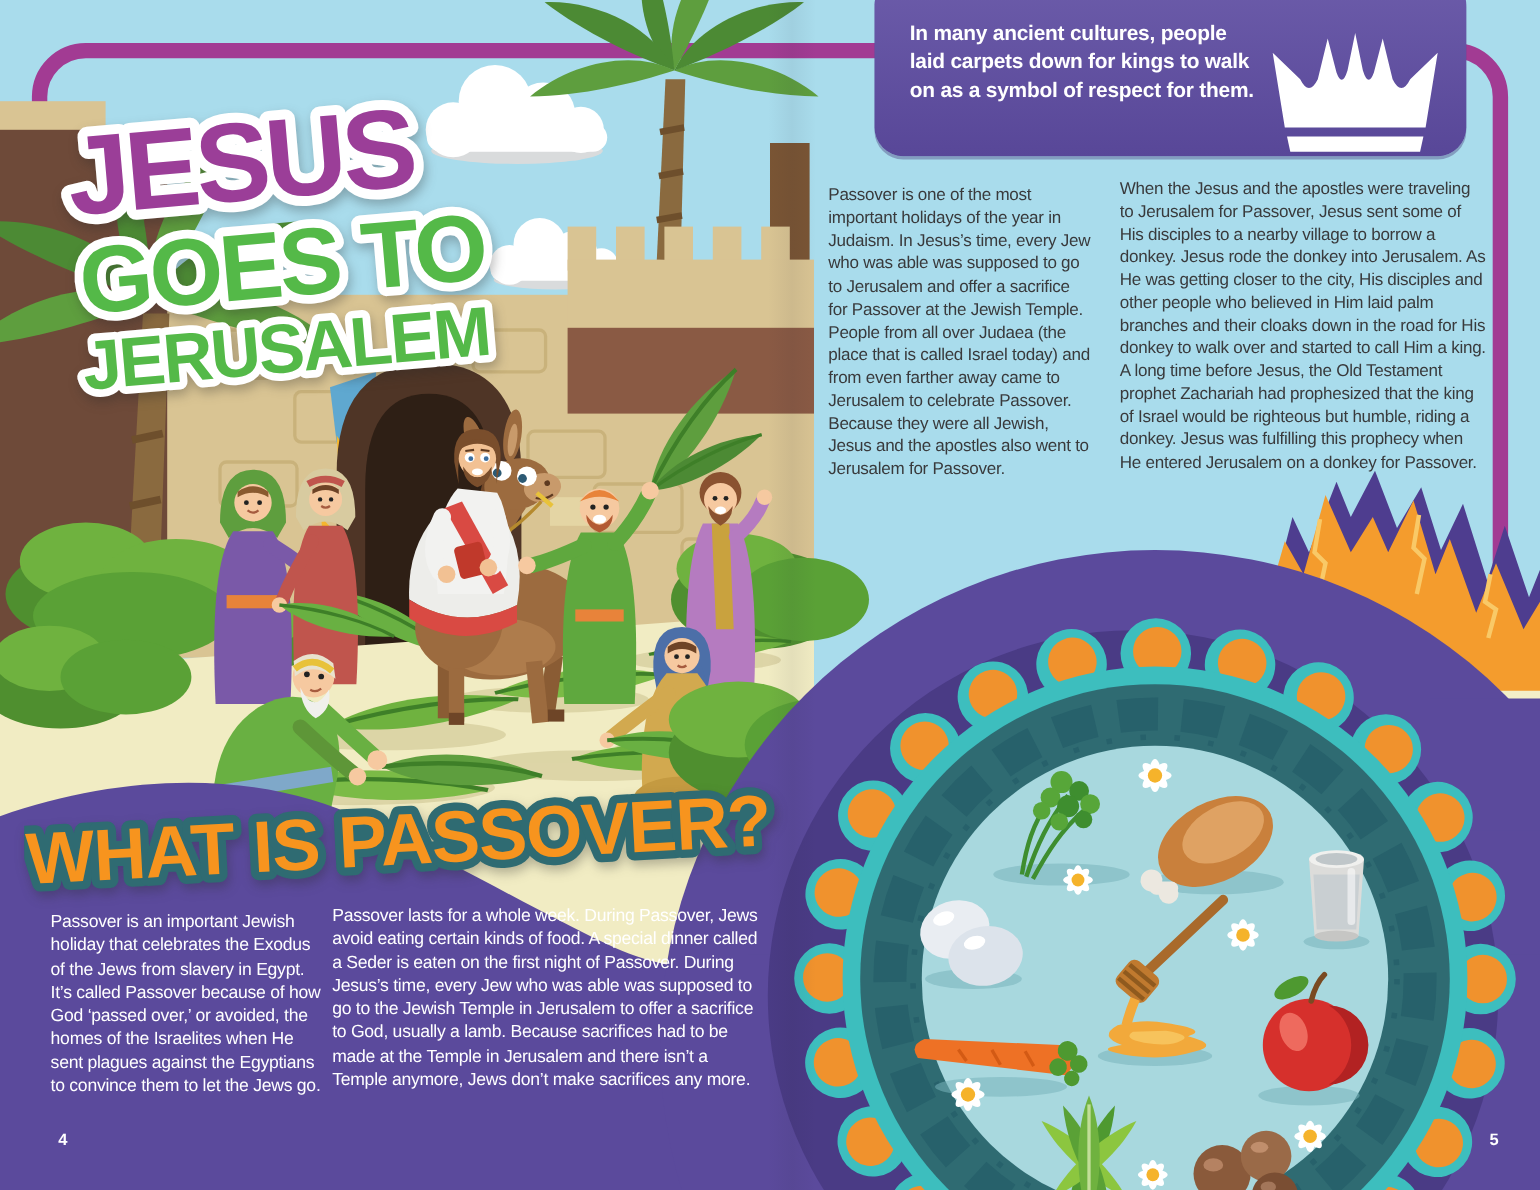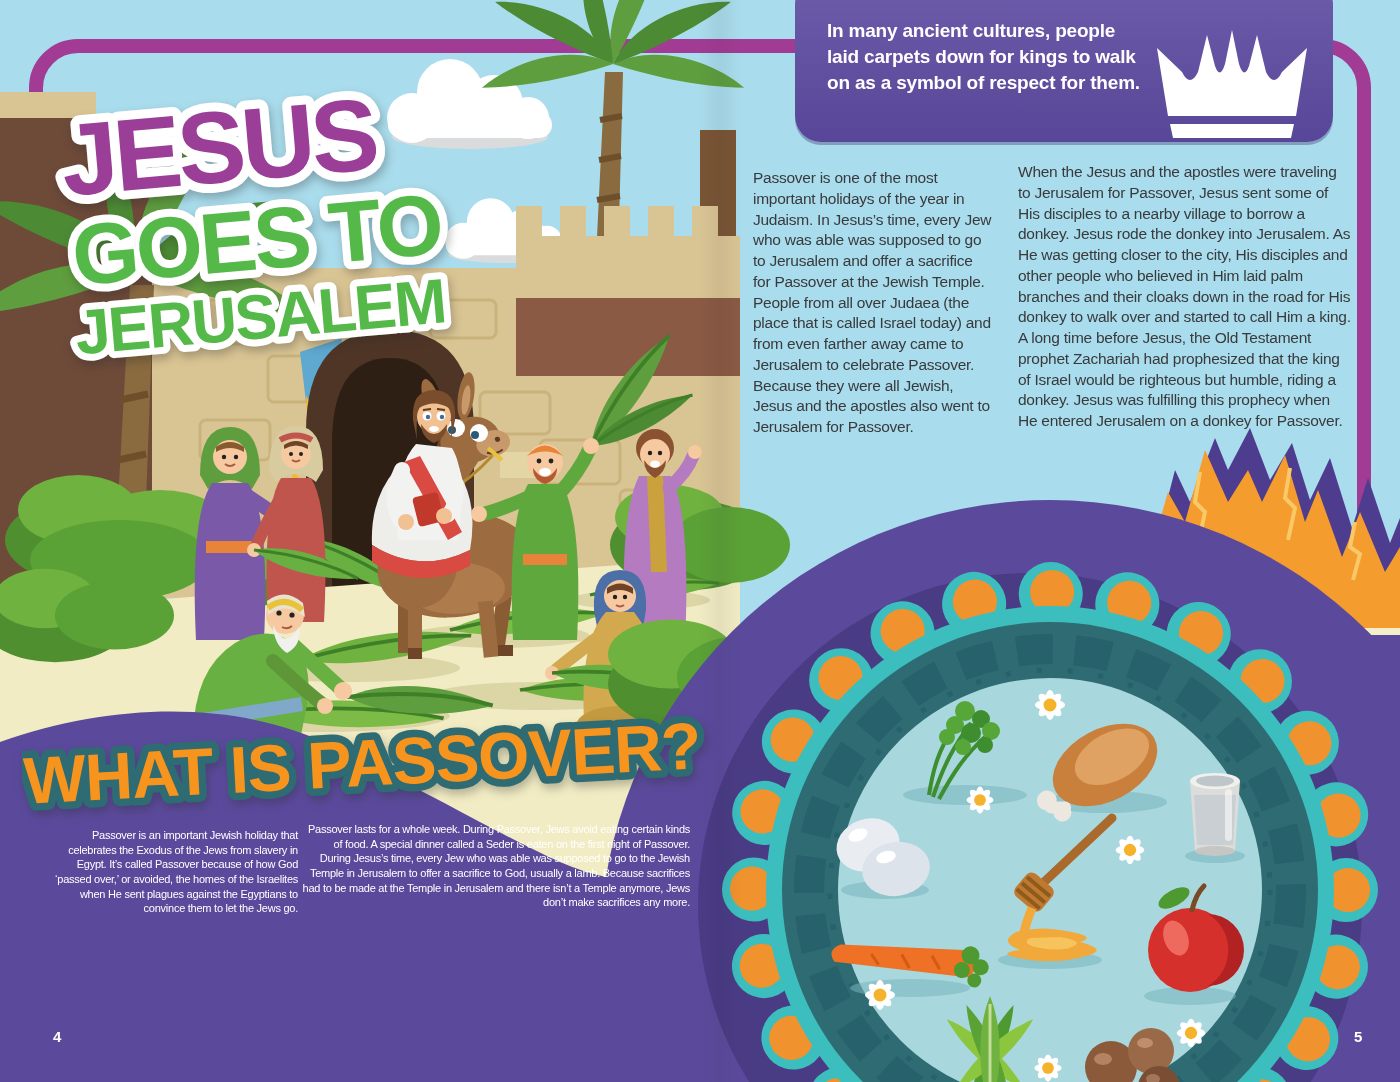--- a/index.html
+++ b/index.html
@@ -3,21 +3,21 @@
 <meta charset="utf-8">
 <style>
   html,body{margin:0;padding:0;background:#888;}
   .spread{
     position:relative;width:1400px;height:1082px;overflow:hidden;
     background:#A9DCEC;font-family:"Liberation Sans",sans-serif;
   }
   .spread svg.scene{position:absolute;left:0;top:0;}
   .txtcol{position:absolute;font-weight:normal;letter-spacing:-0.25px;}
   .dark{color:#393A3C;font-size:15.5px;line-height:1.34;}
-  .light{color:#ffffff;font-size:11px;line-height:1.33;text-align:right;}
+  .light{color:#ffffff;font-size:16px;line-height:1.33;}
   .factbox{
     position:absolute;left:795px;top:-14px;width:538px;height:156px;
     background:linear-gradient(#6B5BA9,#584798);
     border-radius:18px 18px 26px 26px;
     box-shadow:0 3px 0 rgba(60,40,110,.35);
   }
   .facttext{
     position:absolute;left:32px;top:32px;width:320px;
     color:#fff;font-weight:bold;font-size:19px;line-height:1.38;letter-spacing:-0.2px;
   }

